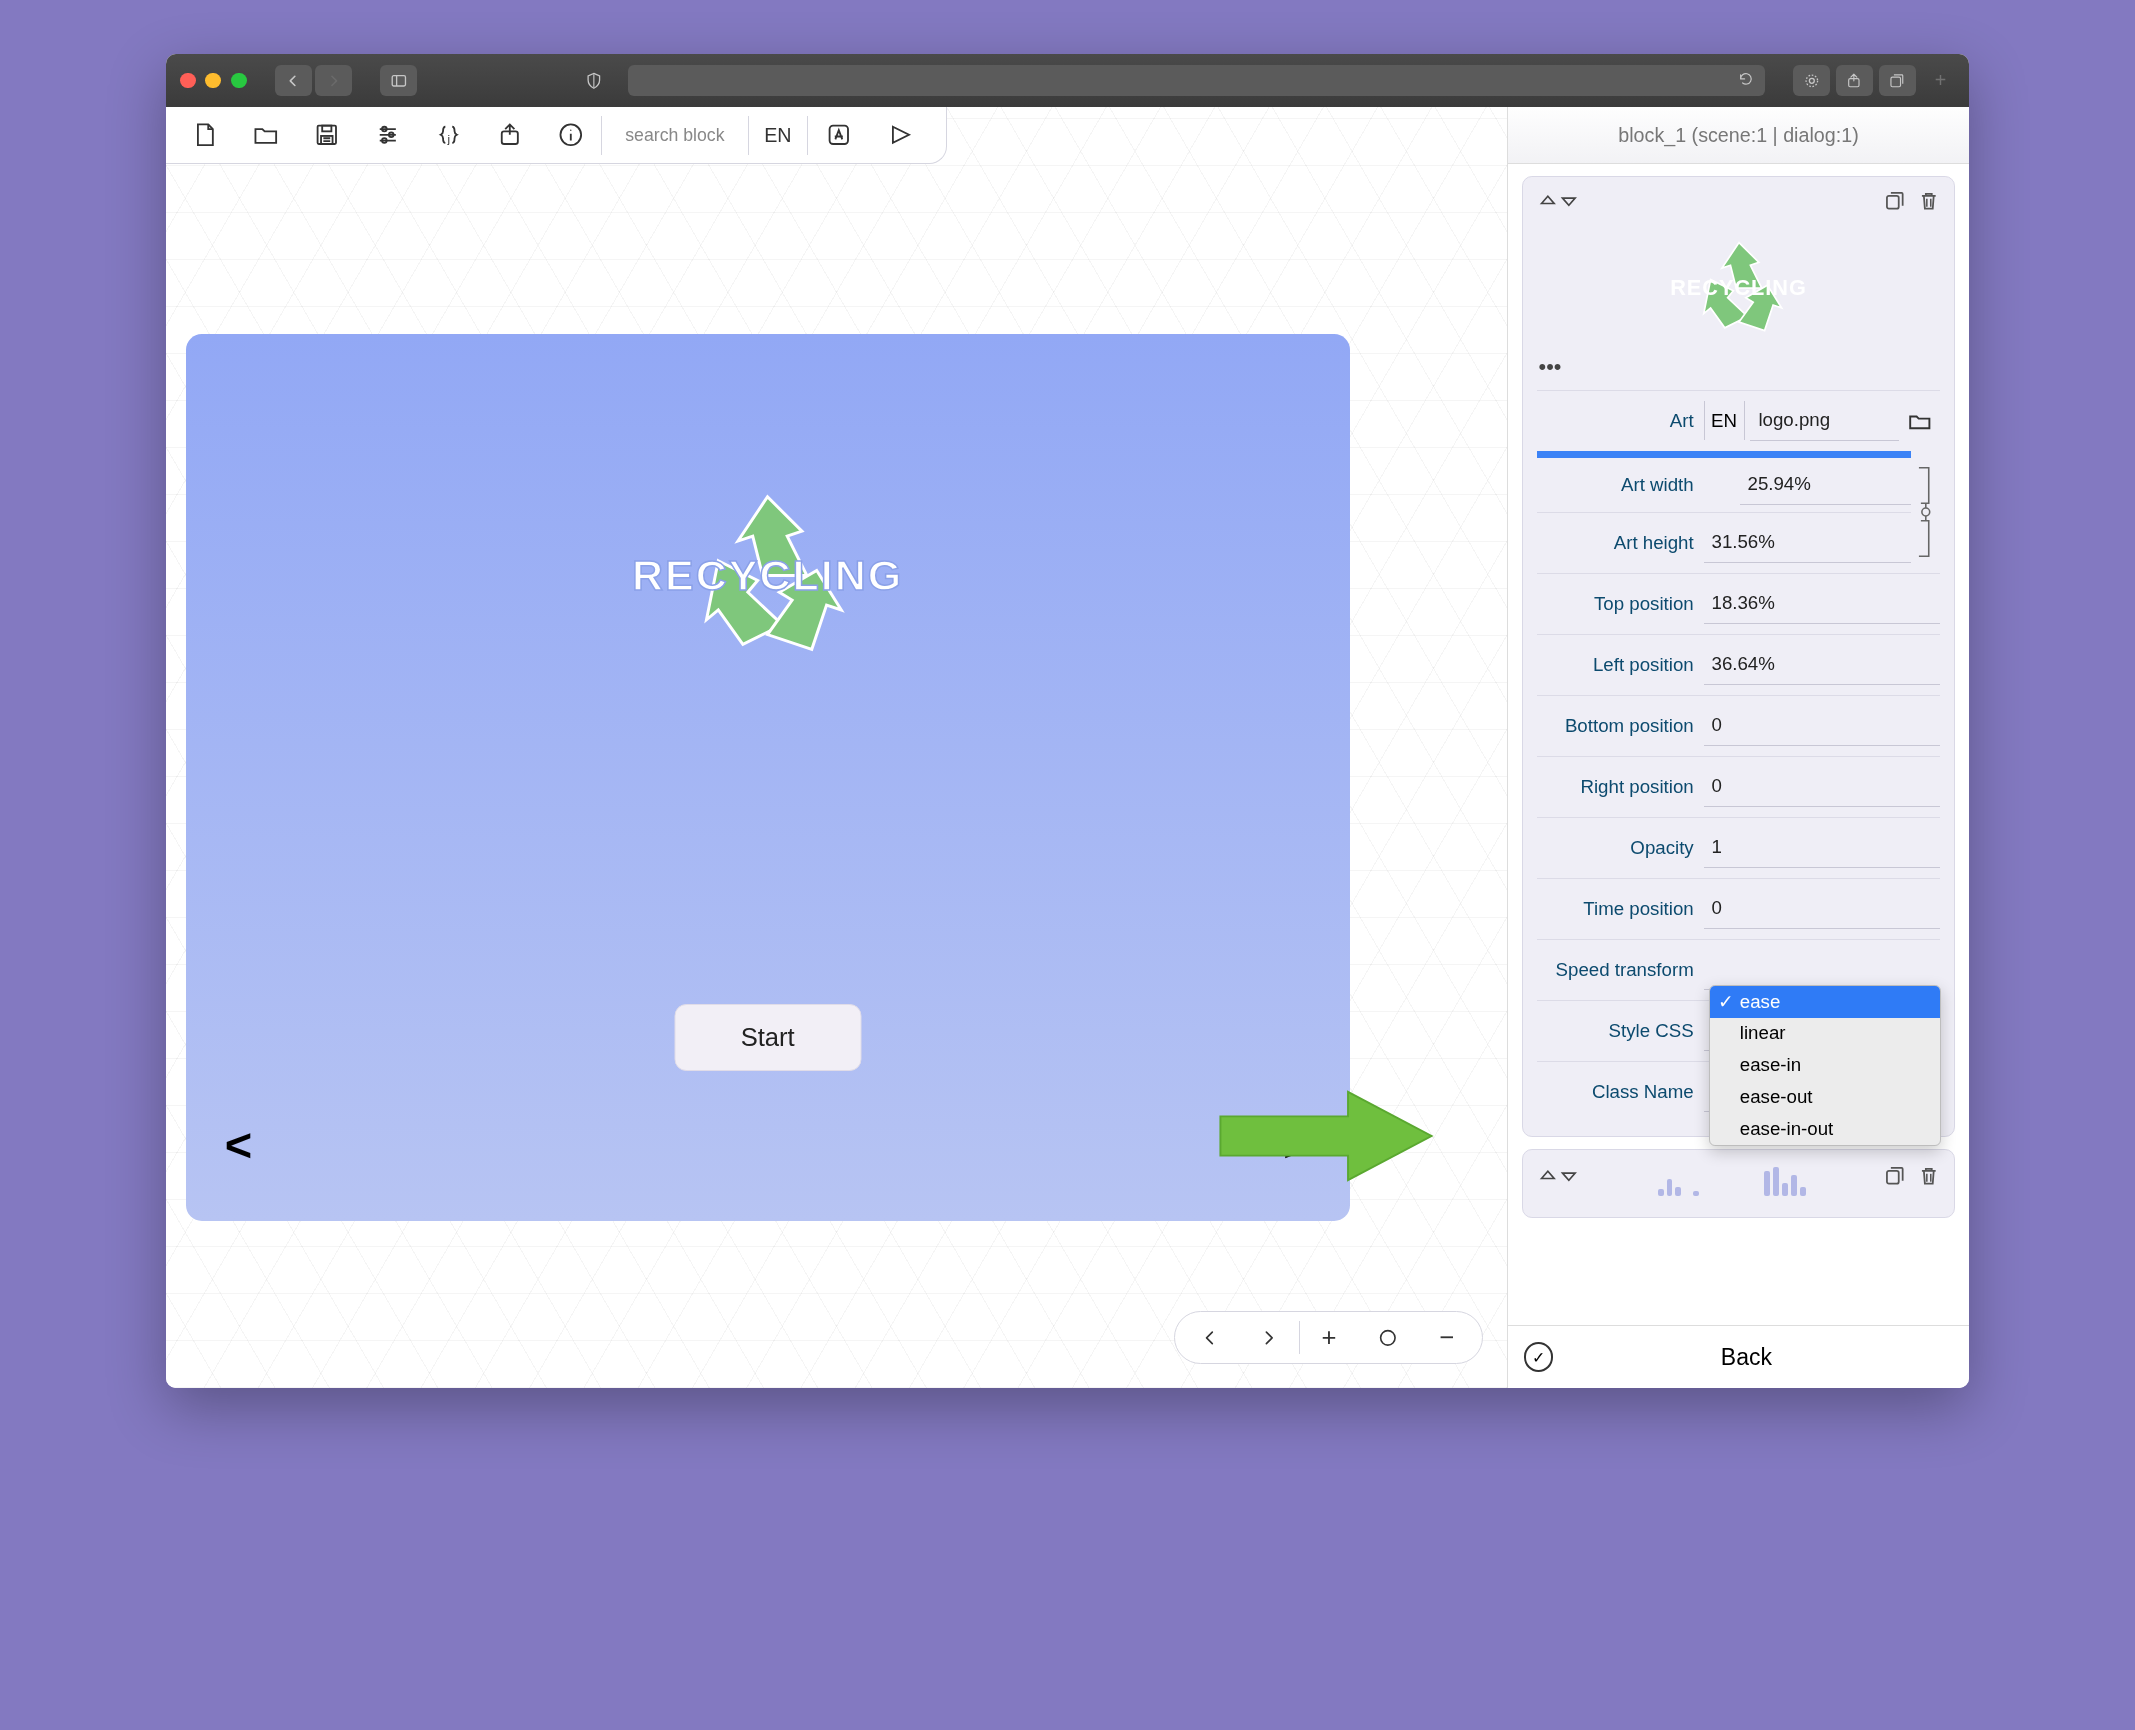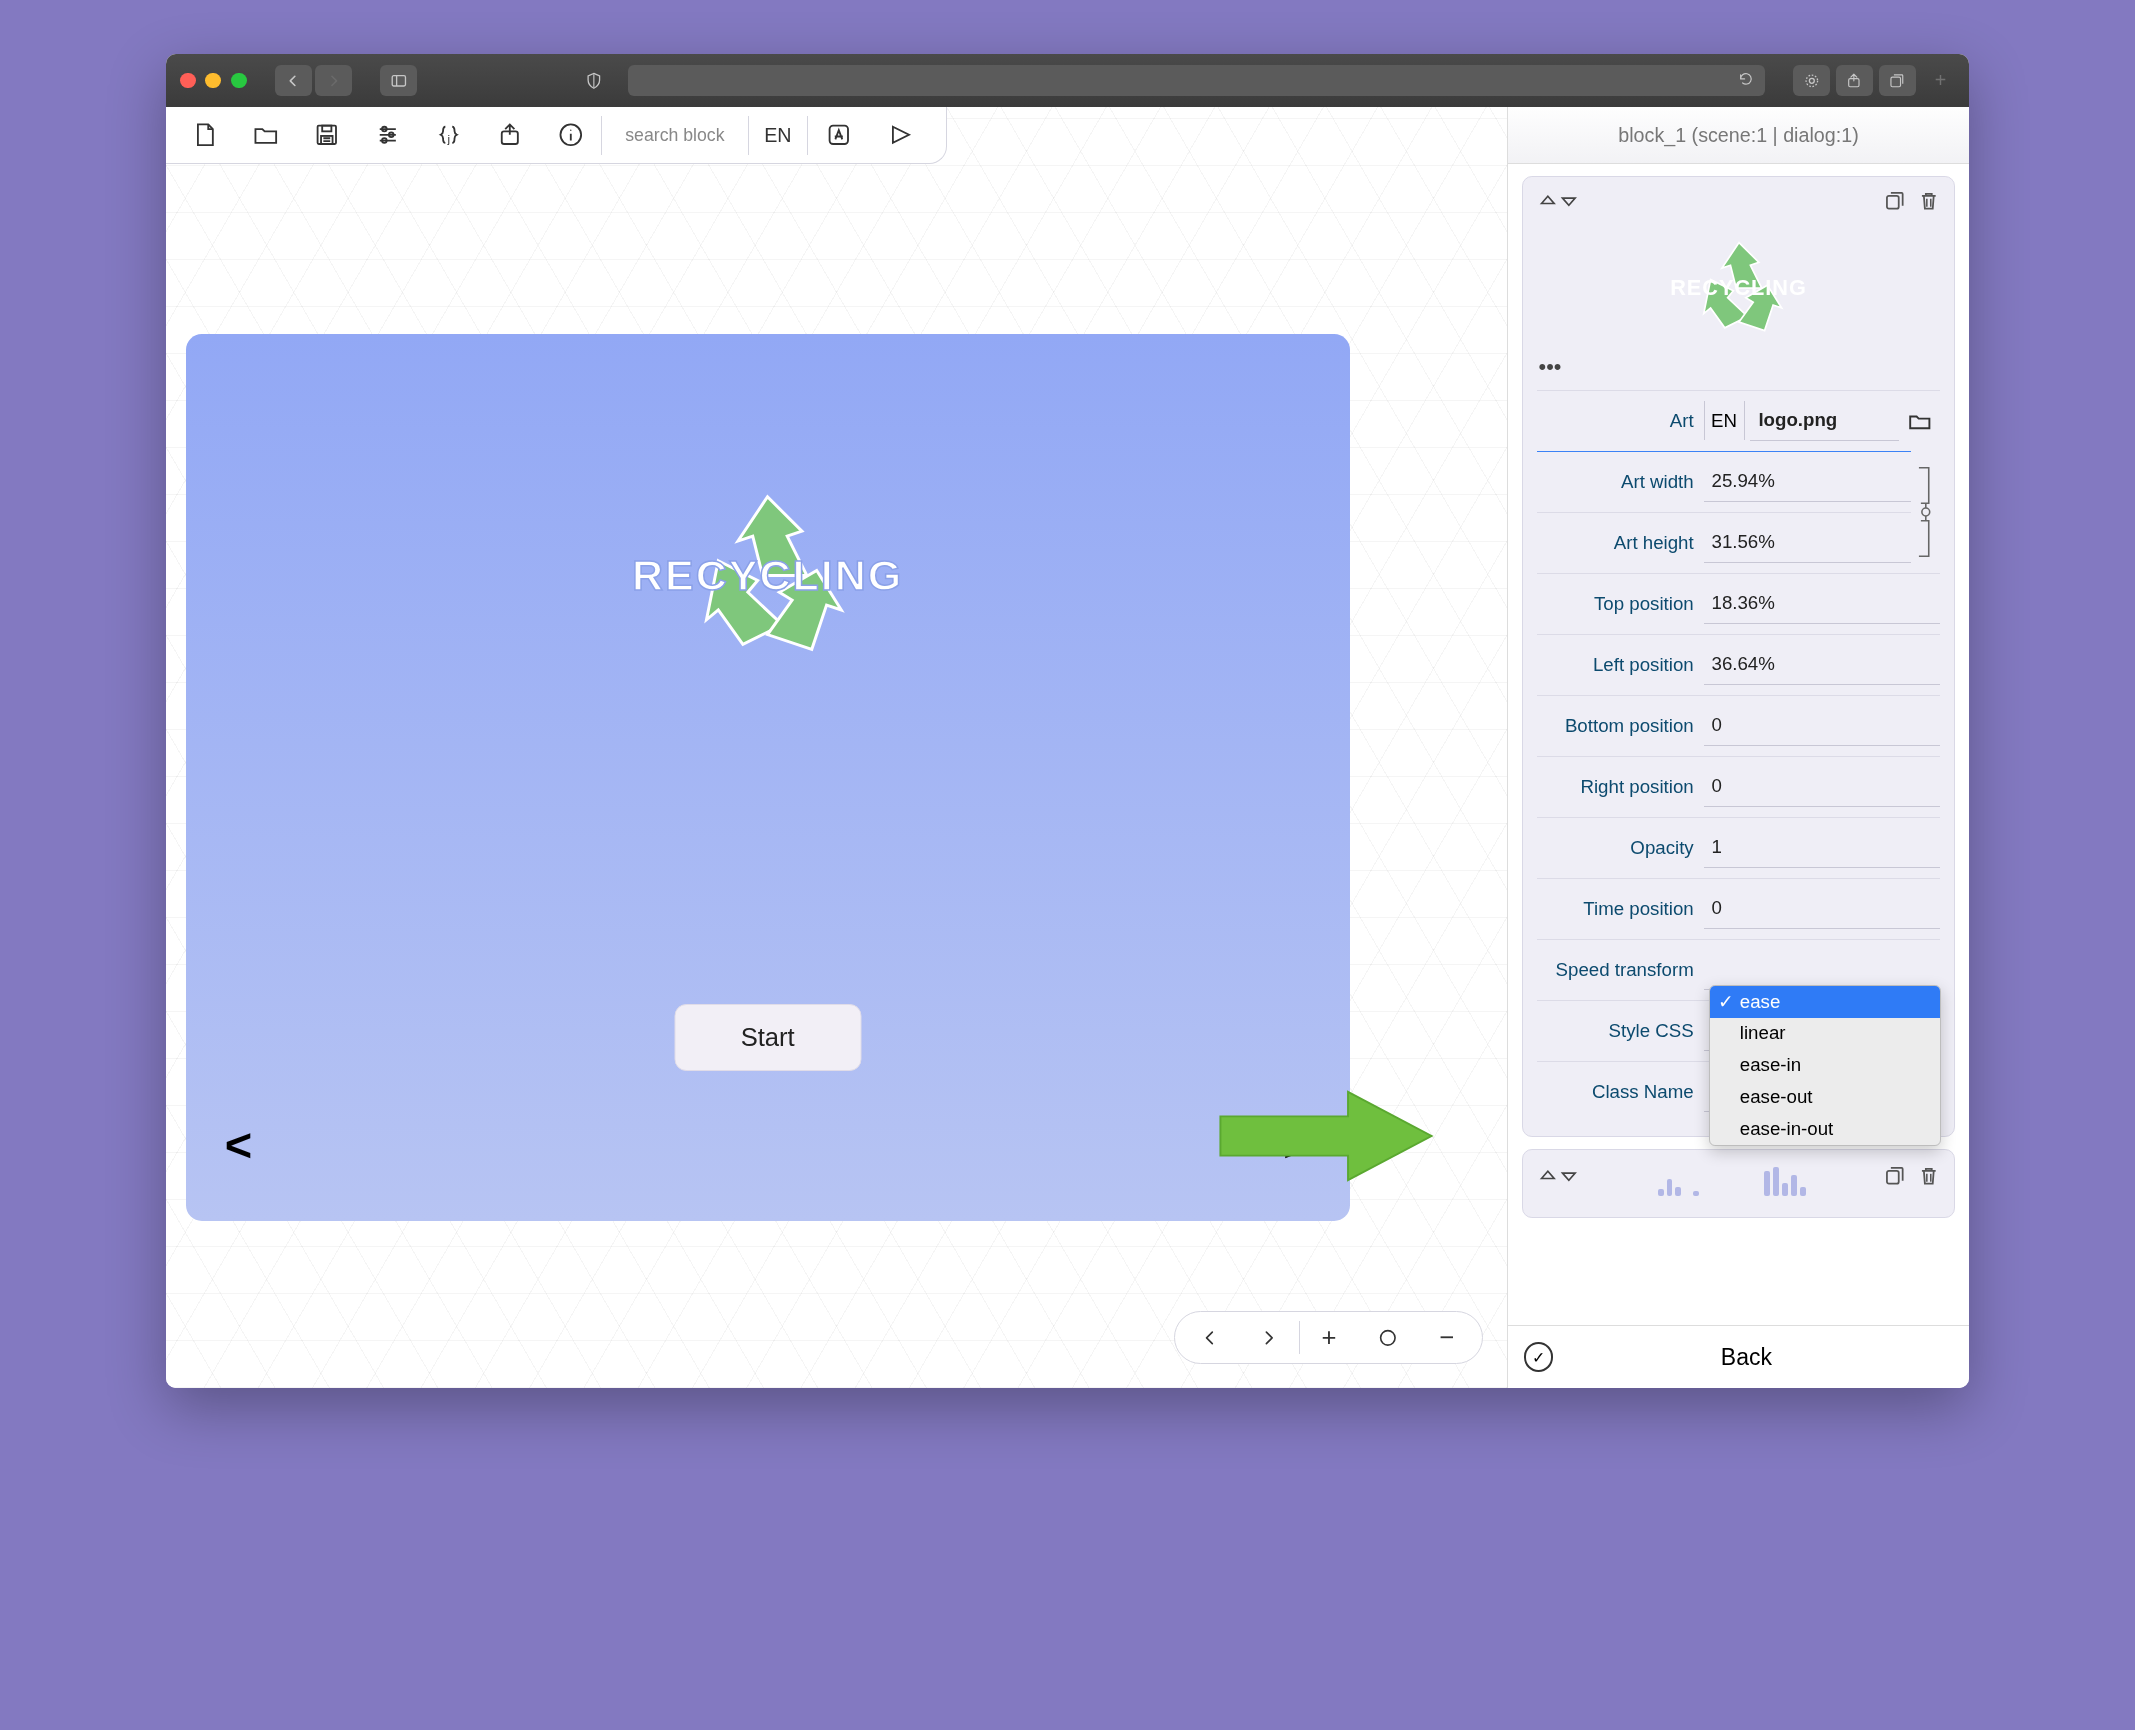--- a/index.html
+++ b/index.html
@@ -185,39 +185,39 @@
 .thumb .logo-text-sm {
   position:absolute; font-size:21.7px; font-weight:700; color:#fff;
   letter-spacing:1px;
 }
 .dots { font-size:21.7px; color:#444; padding: 2px 0 9.9px 2px;}
 .prop-row {
   display:flex; align-items:center;
   border-top: 1px solid #dcdbe7;
   height: 61px;
 }
-.prop-row:first-of-type { border-top: 1px solid #3b82f6; }
+.prop-row:first-of-type { border-top: 7px solid #3b82f6; gap: 36px; }
 .prop-label {
   width: 167px;
   text-align: right;
   padding-right: 9.9px;
   font-size: 18.7px;
   color: #0c4a6e;
 }
 .prop-value {
   flex:1;
   height: 41px;
   border-bottom: 1px solid #c8c7d5;
   display:flex; align-items:center;
   padding-left: 7.9px;
   font-size: 18.7px;
   color: #222;
   background: transparent;
 }
-.art-row .prop-value { border-bottom:none;font-weight:bold; }
+.art-row .prop-value { border-bottom:none; }
 .art-row { border-top: 1px solid #dcdbe7; }
 .art-en {
   width:41px; text-align:center; font-size:18.7px;
 }
 .link-bracket {
   width: 29.6px;
   display:flex; align-items:center; justify-content:center;
 }
 .dropdown {
   position:absolute; right:13px; top:808px;

